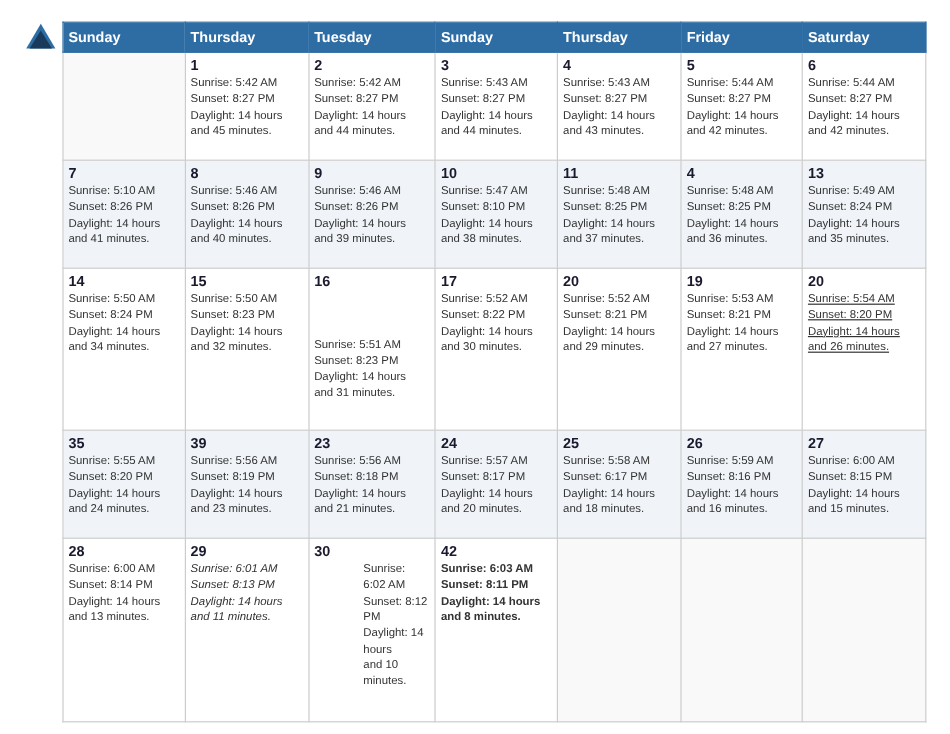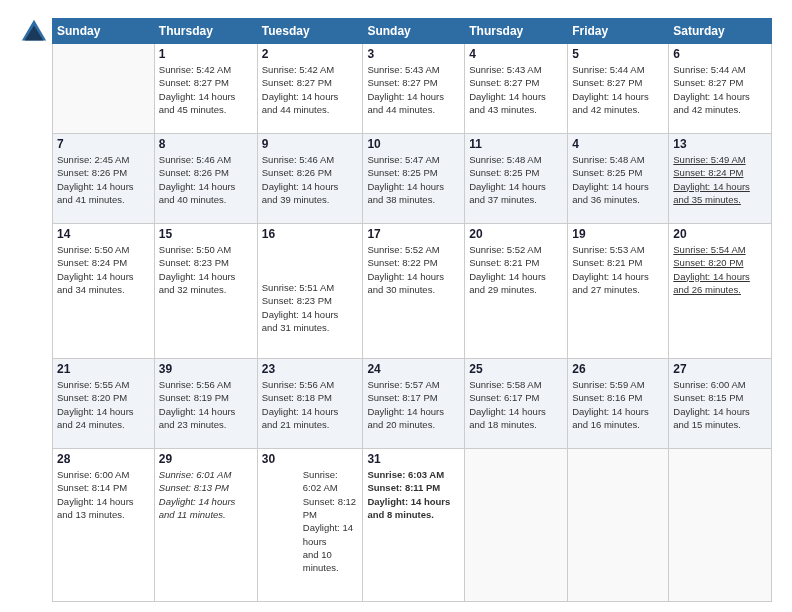--- a/index.html
+++ b/index.html
@@ -178,21 +178,21 @@
             <span class="day-num">6</span>
             <div class="day-info" style="white-space: pre-line;">Sunrise: 5:44 AM
 Sunset: 8:27 PM
 Daylight: 14 hours
 and 42 minutes.</div>
           </td>
         </tr>
         <tr>
           <td>
             <span class="day-num">7</span>
-            <div class="day-info" style="white-space: pre-line;">Sunrise: 2:45 AM
+            <div class="day-info" style="white-space: pre-line;">Sunrise: 5:10 AM
 Sunset: 8:26 PM
 Daylight: 14 hours
 and 41 minutes.</div>
           </td>
           <td>
             <span class="day-num">8</span>
             <div class="day-info" style="white-space: pre-line;">Sunrise: 5:46 AM
 Sunset: 8:26 PM
 Daylight: 14 hours
 and 40 minutes.</div>
@@ -200,41 +200,41 @@
           <td>
             <span class="day-num">9</span>
             <div class="day-info" style="white-space: pre-line;">Sunrise: 5:46 AM
 Sunset: 8:26 PM
 Daylight: 14 hours
 and 39 minutes.</div>
           </td>
           <td>
             <span class="day-num">10</span>
             <div class="day-info" style="white-space: pre-line;">Sunrise: 5:47 AM
-Sunset: 8:25 PM
+Sunset: 8:10 PM
 Daylight: 14 hours
 and 38 minutes.</div>
           </td>
           <td>
             <span class="day-num">11</span>
             <div class="day-info" style="white-space: pre-line;">Sunrise: 5:48 AM
 Sunset: 8:25 PM
 Daylight: 14 hours
 and 37 minutes.</div>
           </td>
           <td>
             <span class="day-num">4</span>
             <div class="day-info" style="white-space: pre-line;">Sunrise: 5:48 AM
 Sunset: 8:25 PM
 Daylight: 14 hours
 and 36 minutes.</div>
           </td>
           <td>
             <span class="day-num">13</span>
-            <div class="day-info" style="white-space: pre-line; text-decoration: underline;">Sunrise: 5:49 AM
+            <div class="day-info" style="white-space: pre-line;">Sunrise: 5:49 AM
 Sunset: 8:24 PM
 Daylight: 14 hours
 and 35 minutes.</div>
           </td>
         </tr>
         <tr>
           <td>
             <span class="day-num">14</span>
             <div class="day-info" style="white-space: pre-line;">Sunrise: 5:50 AM
 Sunset: 8:24 PM
@@ -279,21 +279,21 @@
           <td>
             <span class="day-num">20</span>
             <div class="day-info" style="white-space: pre-line; text-decoration: underline;">Sunrise: 5:54 AM
 Sunset: 8:20 PM
 Daylight: 14 hours
 and 26 minutes.</div>
           </td>
         </tr>
         <tr>
           <td>
-            <span class="day-num">21</span>
+            <span class="day-num">35</span>
             <div class="day-info" style="white-space: pre-line;">Sunrise: 5:55 AM
 Sunset: 8:20 PM
 Daylight: 14 hours
 and 24 minutes.</div>
           </td>
           <td>
             <span class="day-num">39</span>
             <div class="day-info" style="white-space: pre-line;">Sunrise: 5:56 AM
 Sunset: 8:19 PM
 Daylight: 14 hours
@@ -351,21 +351,21 @@
 and 11 minutes.</div>
           </td>
           <td>
             <span class="day-num">30</span>
             <div class="day-info" style="white-space: pre-line; margin-left: 41px;">Sunrise: 6:02 AM
 Sunset: 8:12 PM
 Daylight: 14 hours
 and 10 minutes.</div>
           </td>
           <td>
-            <span class="day-num">31</span>
+            <span class="day-num">42</span>
             <div class="day-info" style="white-space: pre-line; font-weight: bold;">Sunrise: 6:03 AM
 Sunset: 8:11 PM
 Daylight: 14 hours
 and 8 minutes.</div>
           </td>
           <td class="empty-cell"></td>
           <td class="empty-cell"></td>
           <td class="empty-cell"></td>
         </tr>
       </tbody>

